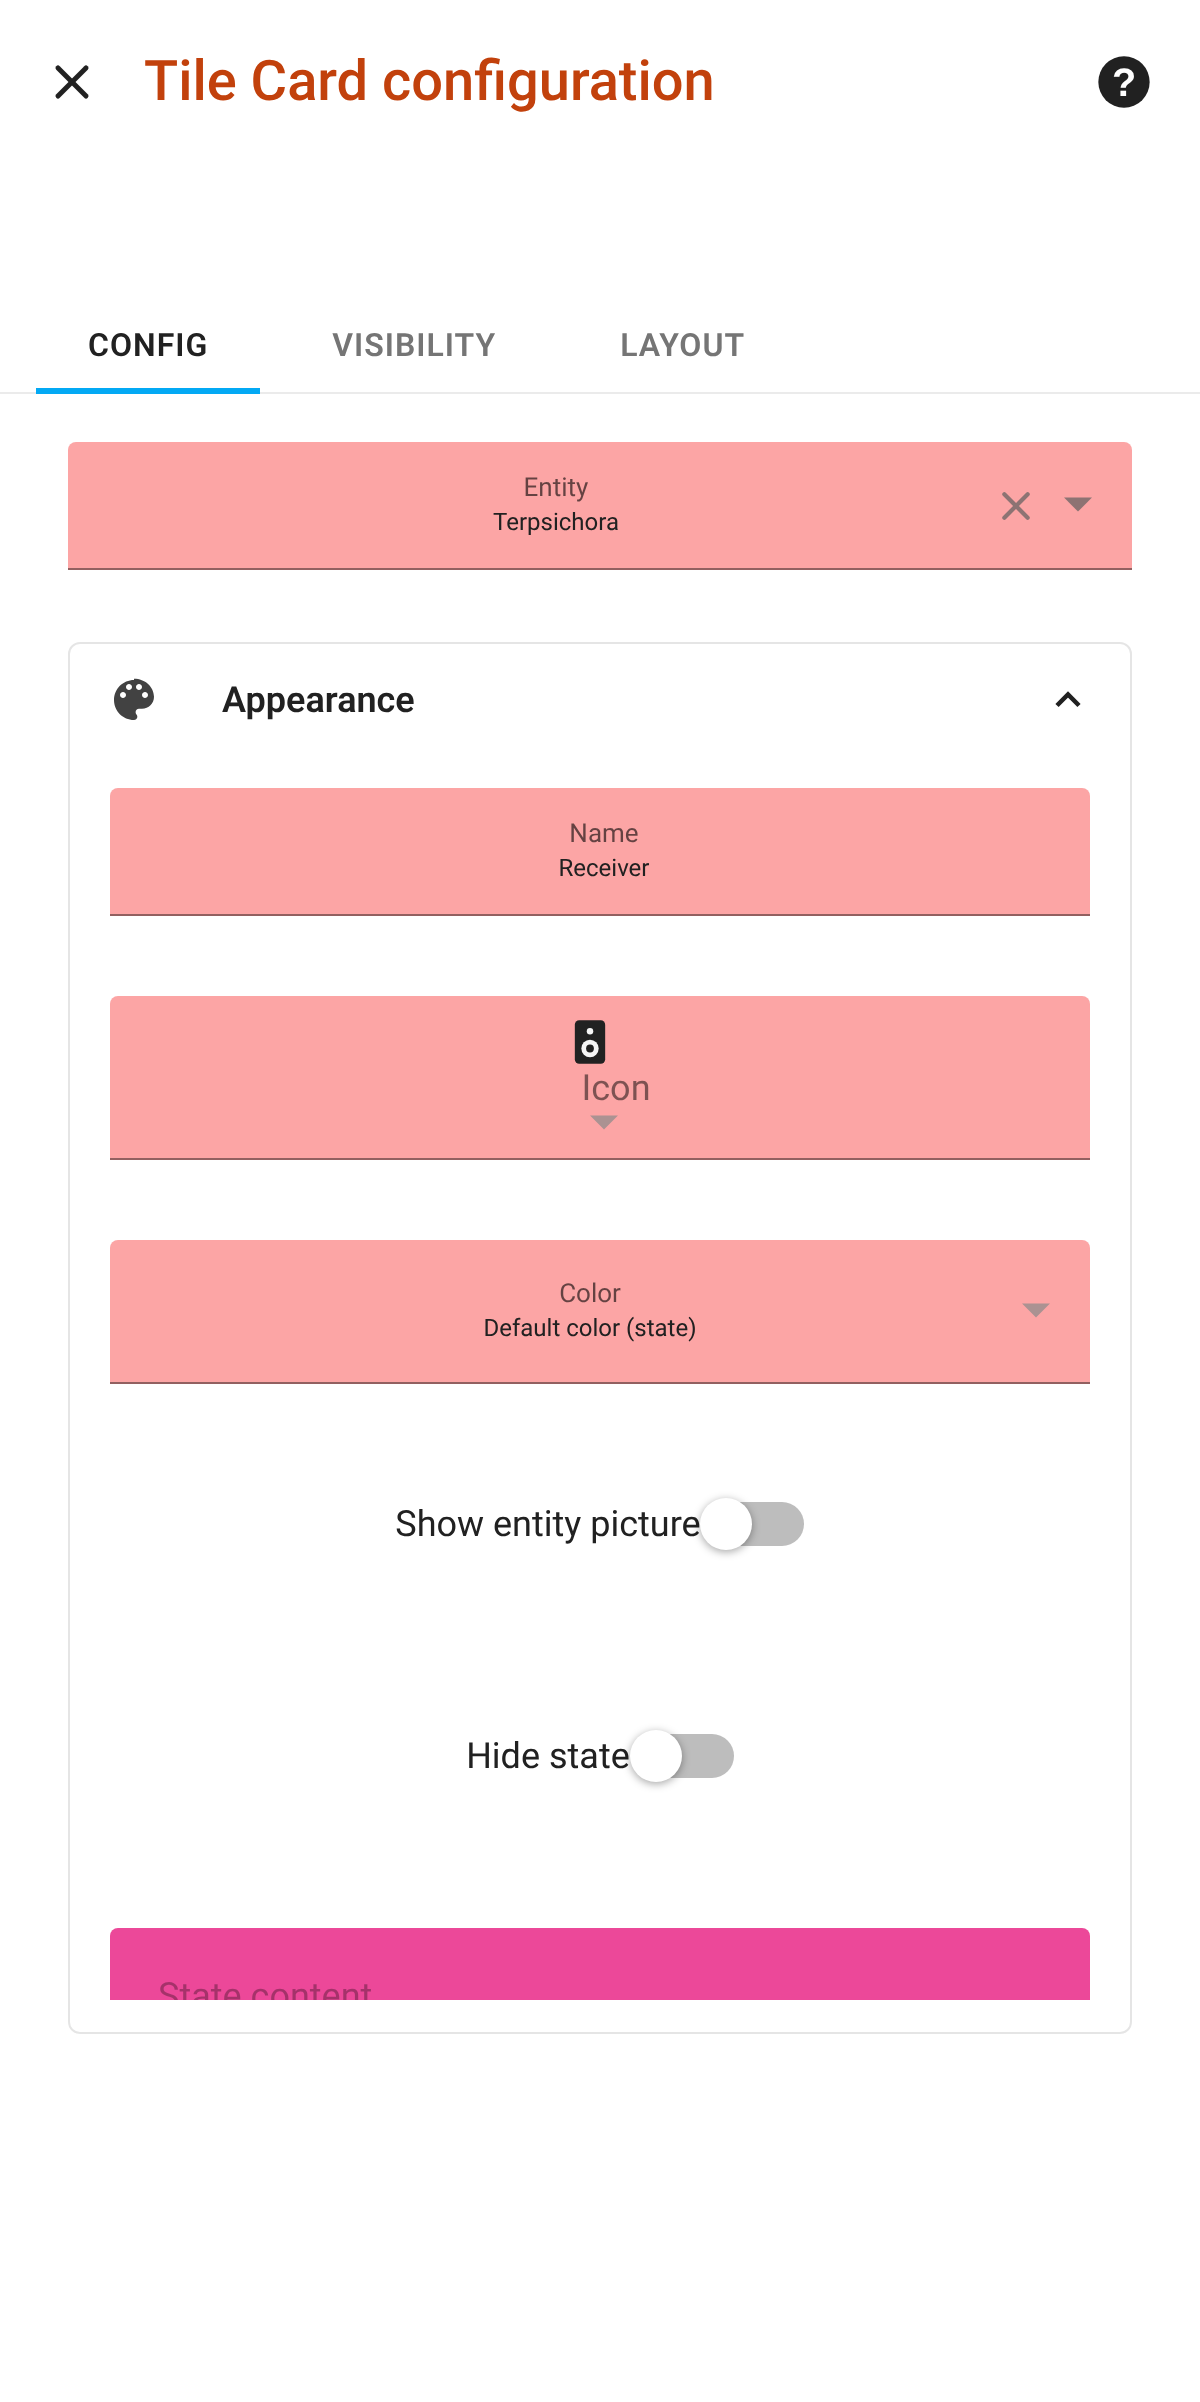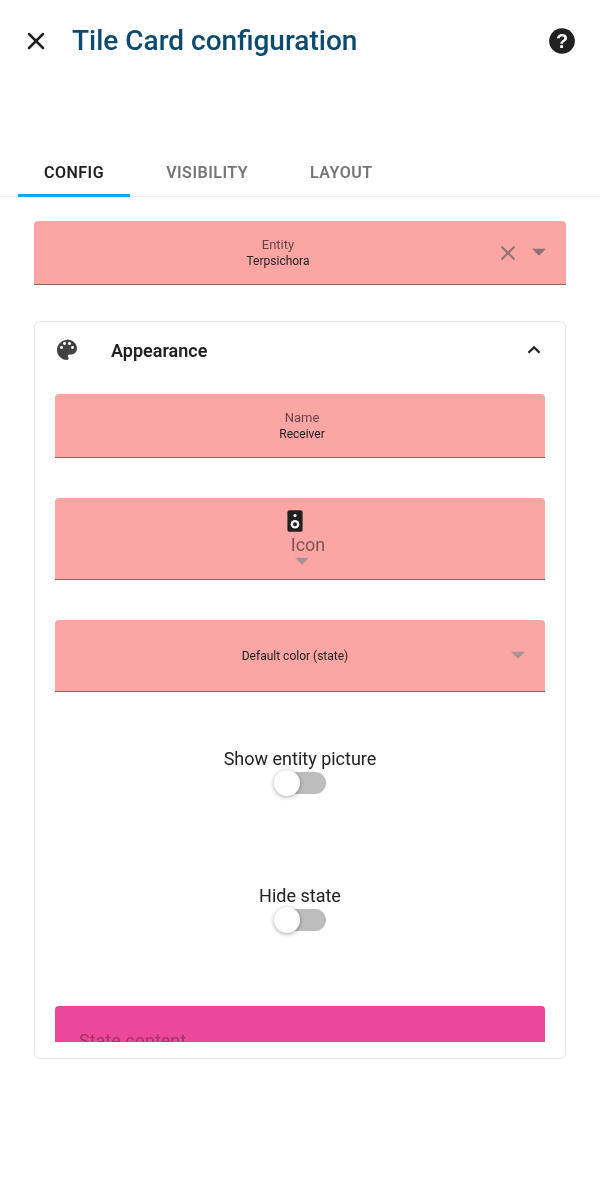--- a/index.html
+++ b/index.html
@@ -22,21 +22,21 @@
     .close-btn {
       cursor: pointer;
       display: flex;
       align-items: center;
       justify-content: center;
     }
     .title {
       font-size: 28px;
       font-weight: 500;
       flex: 1;
-      color: #0c4a6e;
+      color: #c2410c;
     }
     .help-btn {
       cursor: pointer;
       display: flex;
       align-items: center;
       justify-content: center;
     }
     .tabs {
       display: flex;
       padding: 0 34px;
@@ -136,21 +136,20 @@
       display: flex;
       align-items: center;
       justify-content: flex-start;
     }
     .toggle-row {
       display: flex;
       align-items: center;
       justify-content: center;
       padding: 16px 0;
       margin-bottom: 56px;
-      flex-direction: column;
     }
     .toggle-label {
       font-size: 18px;
       color: #212121;
     }
     .toggle {
       position: relative;
       width: 52px;
       height: 28px;
       cursor: pointer;
@@ -270,20 +269,21 @@
                 <path d="M0 0 L5 5 L10 0 Z" fill="#8a8a8a"></path>
               </svg>
             </span>
           </div>
         </div>
       </div>
 
       <div class="panel-field">
         <div class="field-filled" style="min-height:72px;">
           <div class="field-inner">
+            <div class="field-label">Color</div>
             <div class="field-value">Default color (state)</div>
           </div>
           <div class="field-actions">
             <span class="icon-btn">
               <svg width="14" height="14" viewBox="0 0 10 6">
                 <path d="M0 0 L5 5 L10 0 Z" fill="#8a8a8a"></path>
               </svg>
             </span>
           </div>
         </div>

